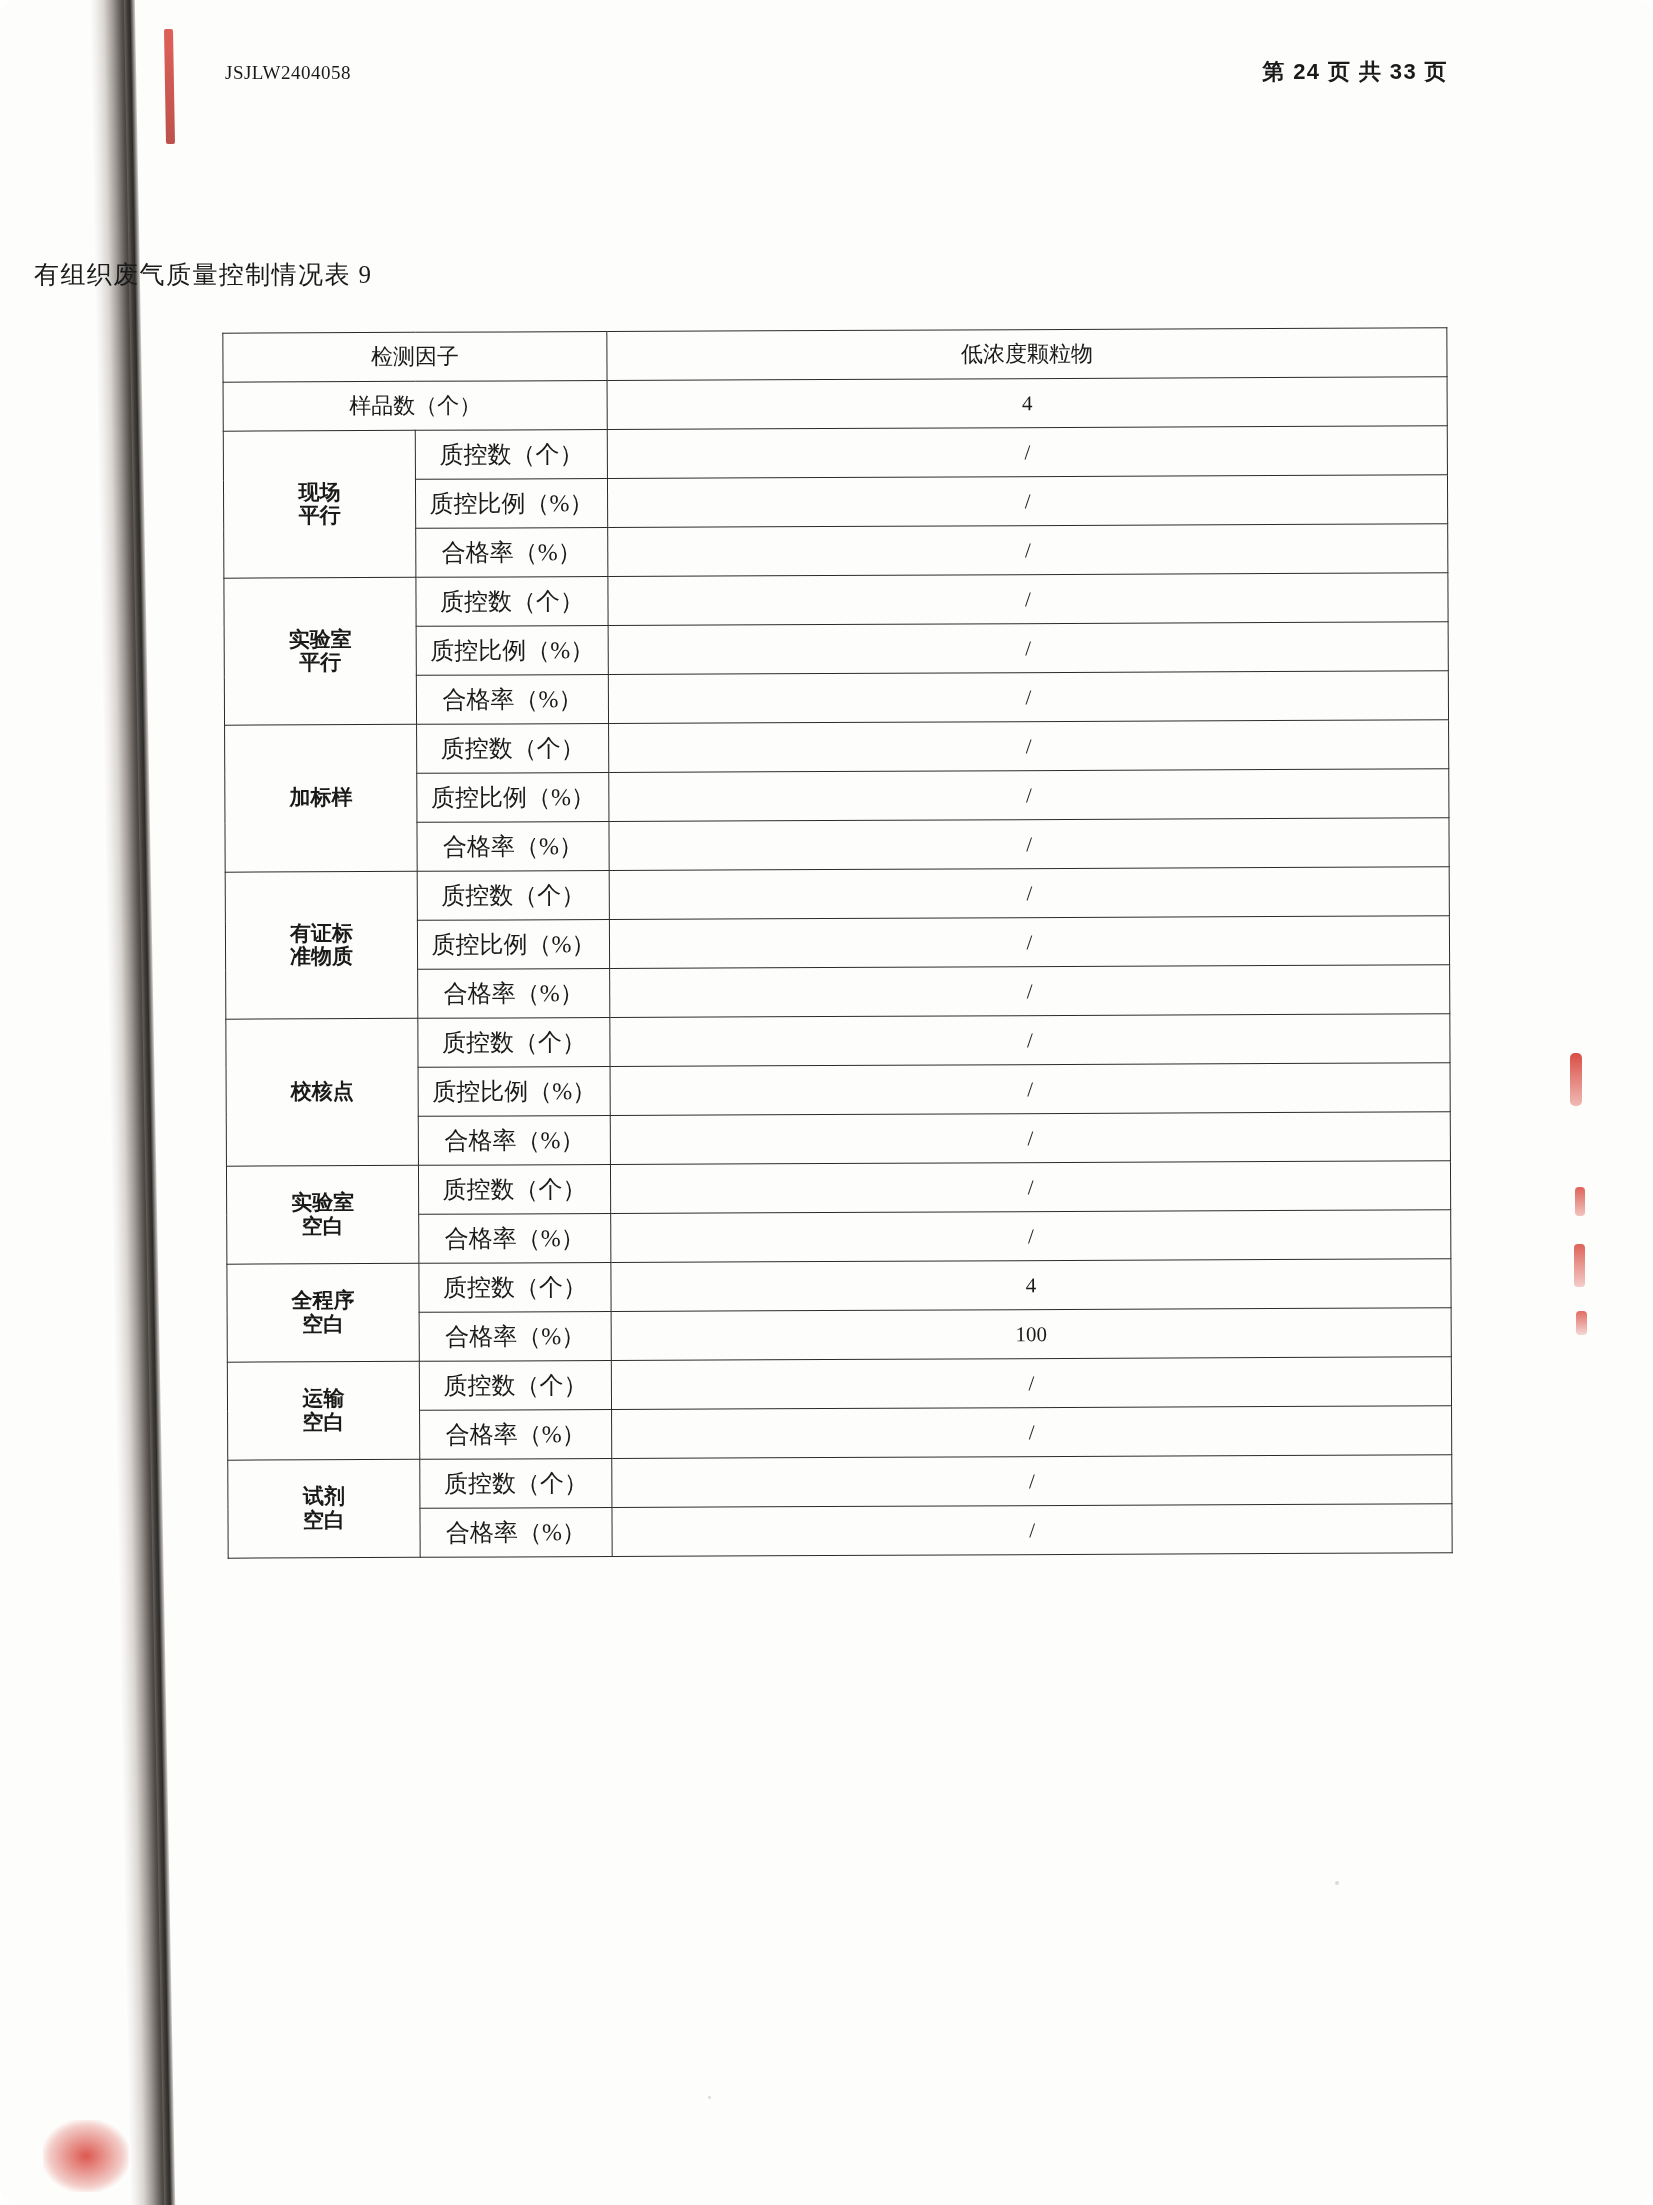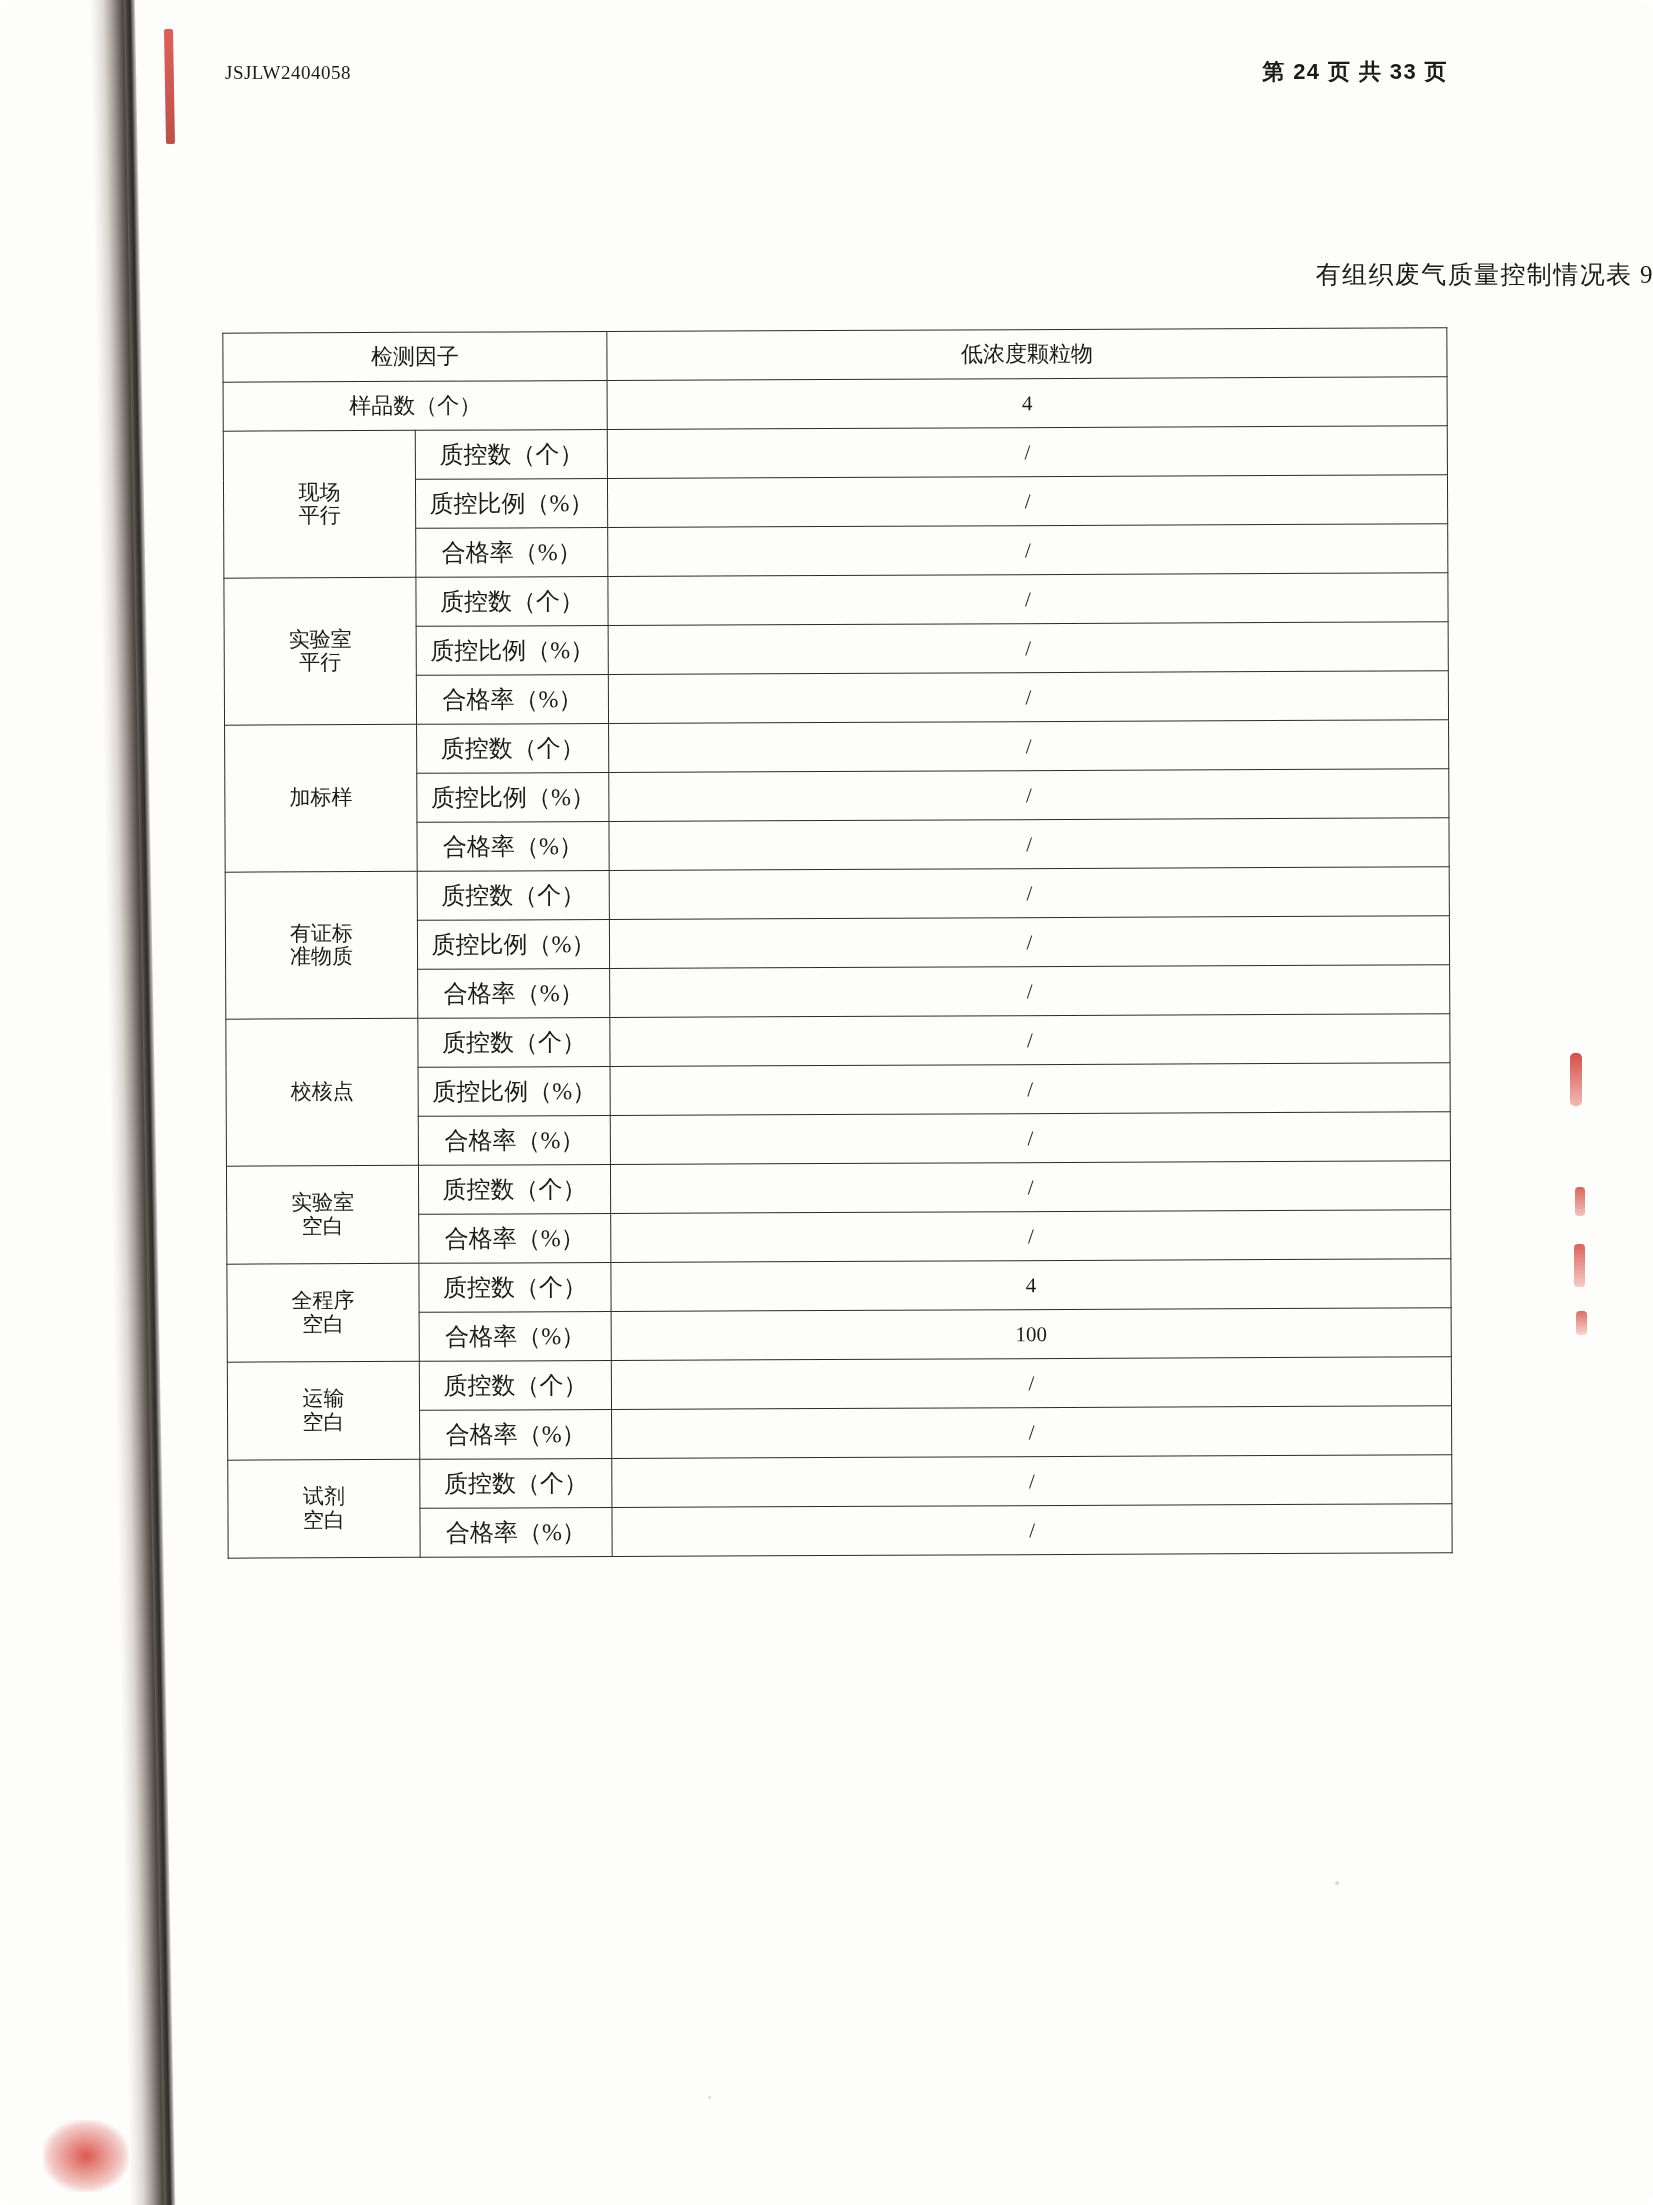--- a/index.html
+++ b/index.html
@@ -134,24 +134,25 @@
     font-size: 44px;
     font-weight: bold;
     letter-spacing: 4.8px;
     font-family: "Liberation Serif", "DejaVu Serif", serif;
   }
   .report-subtitle {
     position: absolute;
     left: 0;
     right: 0;
     top: 258px;
-    text-align: right;
+    text-align: left;
     font-size: 25px;
     letter-spacing: 1.4px;
     font-family: "Liberation Serif", "DejaVu Serif", serif;
+    padding-left: 34px;
   }
 
   
   .qc-table-wrap {
     position: absolute;
     left: 225px;
     top: 330px;
     width: 1225px;
     transform: rotate(-0.25deg);
   }
@@ -166,20 +167,21 @@
     border: 1px solid #2b2b2b;
     padding: 0;
     height: 48px;
     text-align: center;
     vertical-align: middle;
     line-height: 1.18;
   }
   td.group-label {
     width: 144px;
     font-size: 21px;
+    font-weight: bold;
   }
   td.row-label {
     width: 239px;
     text-align: left;
     padding-left: 17px;
     font-size: 24px;
   }
   td.value {
     font-size: 21px;
   }

